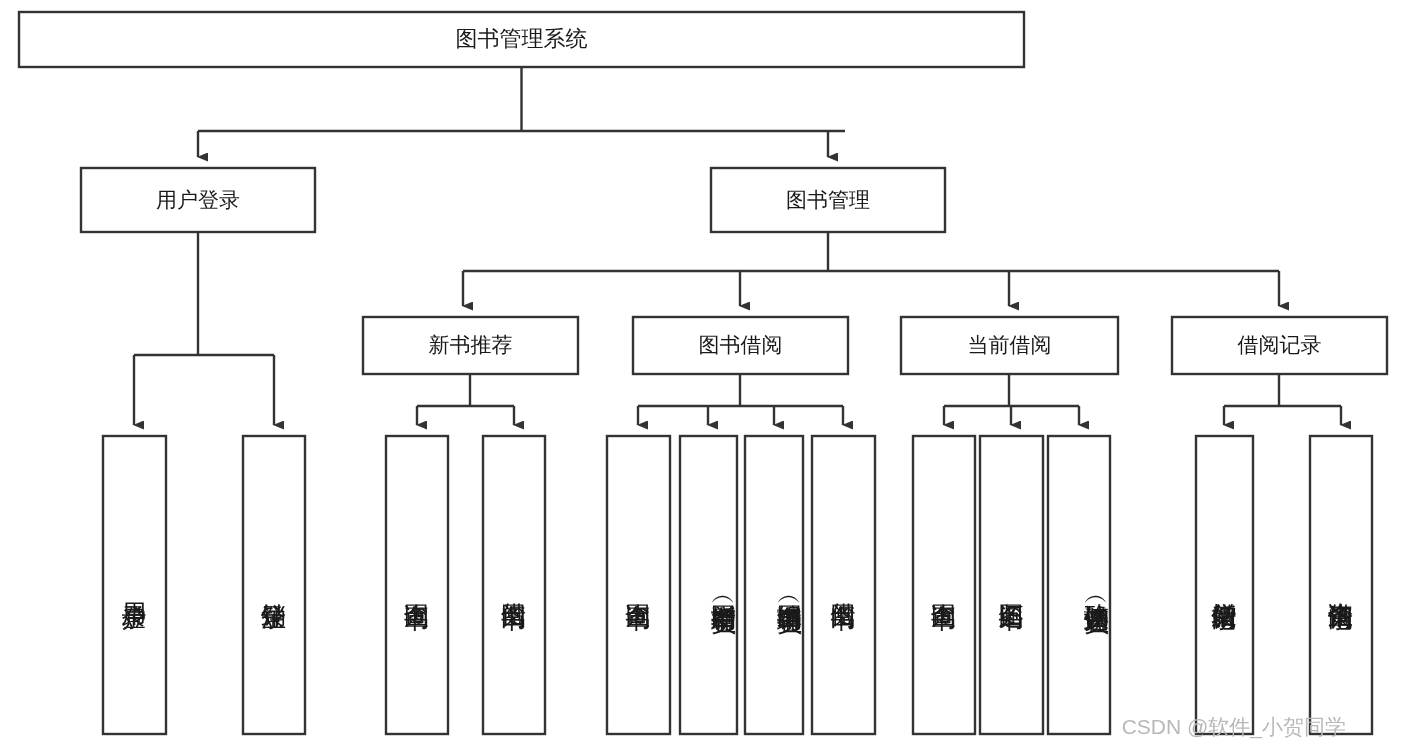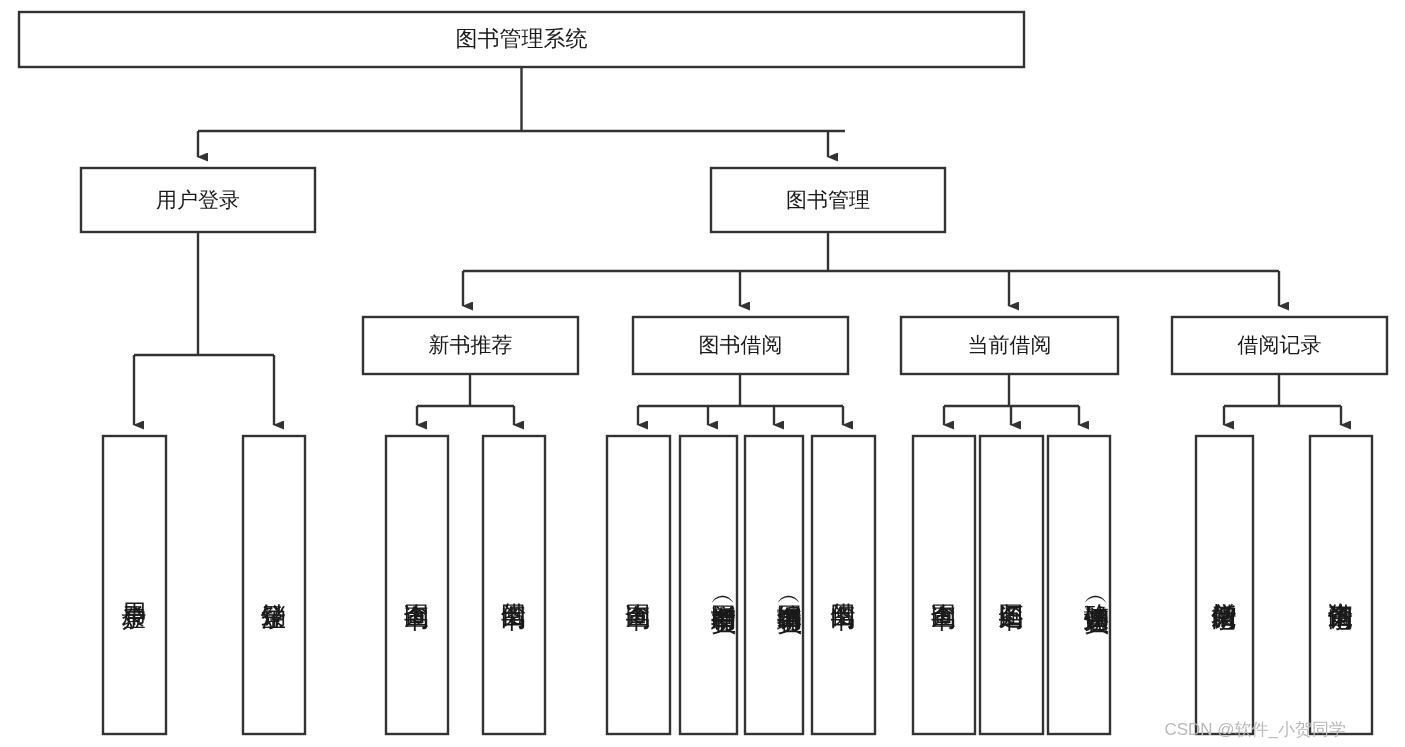--- a/index.html
+++ b/index.html
@@ -59,21 +59,21 @@
     align-items: center;
     justify-content: center;
     white-space: normal;
     pointer-events: none;
   }
   .watermark {
     position: absolute;
     right: 14px;
     bottom: 6px;
     font-family: "Liberation Sans", sans-serif;
-    font-size: 17px;
+    font-size: 21px;
     color: #b8b8b8;
     white-space: nowrap;
   }
 </style>
 </head>
 <body>
 
 <div id="diagram-root">
 
   <svg class="diagram-canvas" viewBox="0 0 1405 747">

